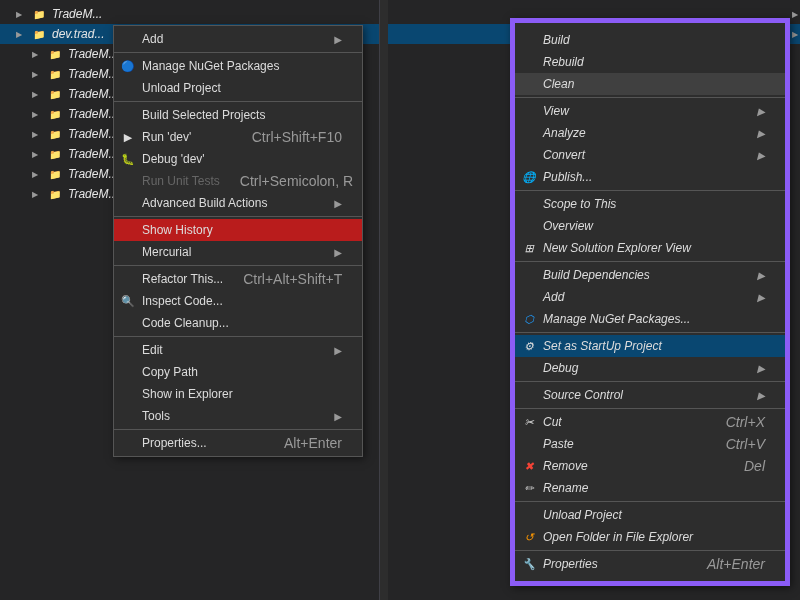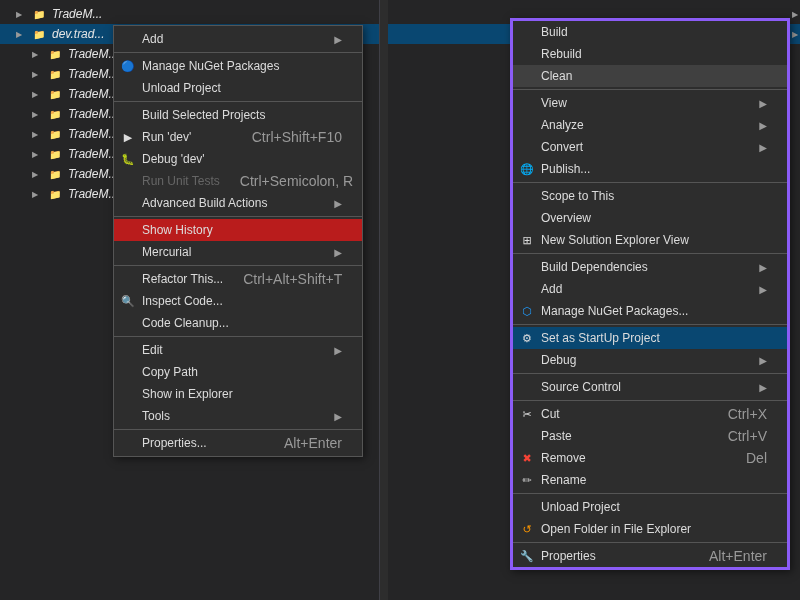--- a/index.html
+++ b/index.html
@@ -79,24 +79,25 @@
       z-index: 100;
       padding: 2px 0;
     }
 
     .context-menu-right {
       position: absolute;
       top: 18px;
       left: 510px;
       width: 280px;
       background: #2d2d2d;
-      border: 3px solid #8b5cf6;
+      border: 5px solid #8b5cf6;
       box-shadow: 2px 2px 8px rgba(0,0,0,0.5);
       z-index: 100;
-      padding: 0 0;
+      padding: 6px 0;
+      font-style: italic;
     }
 
     .menu-item {
       display: flex;
       align-items: center;
       padding: 3px 20px 3px 28px;
       height: 22px;
       cursor: pointer;
       position: relative;
       white-space: nowrap;

